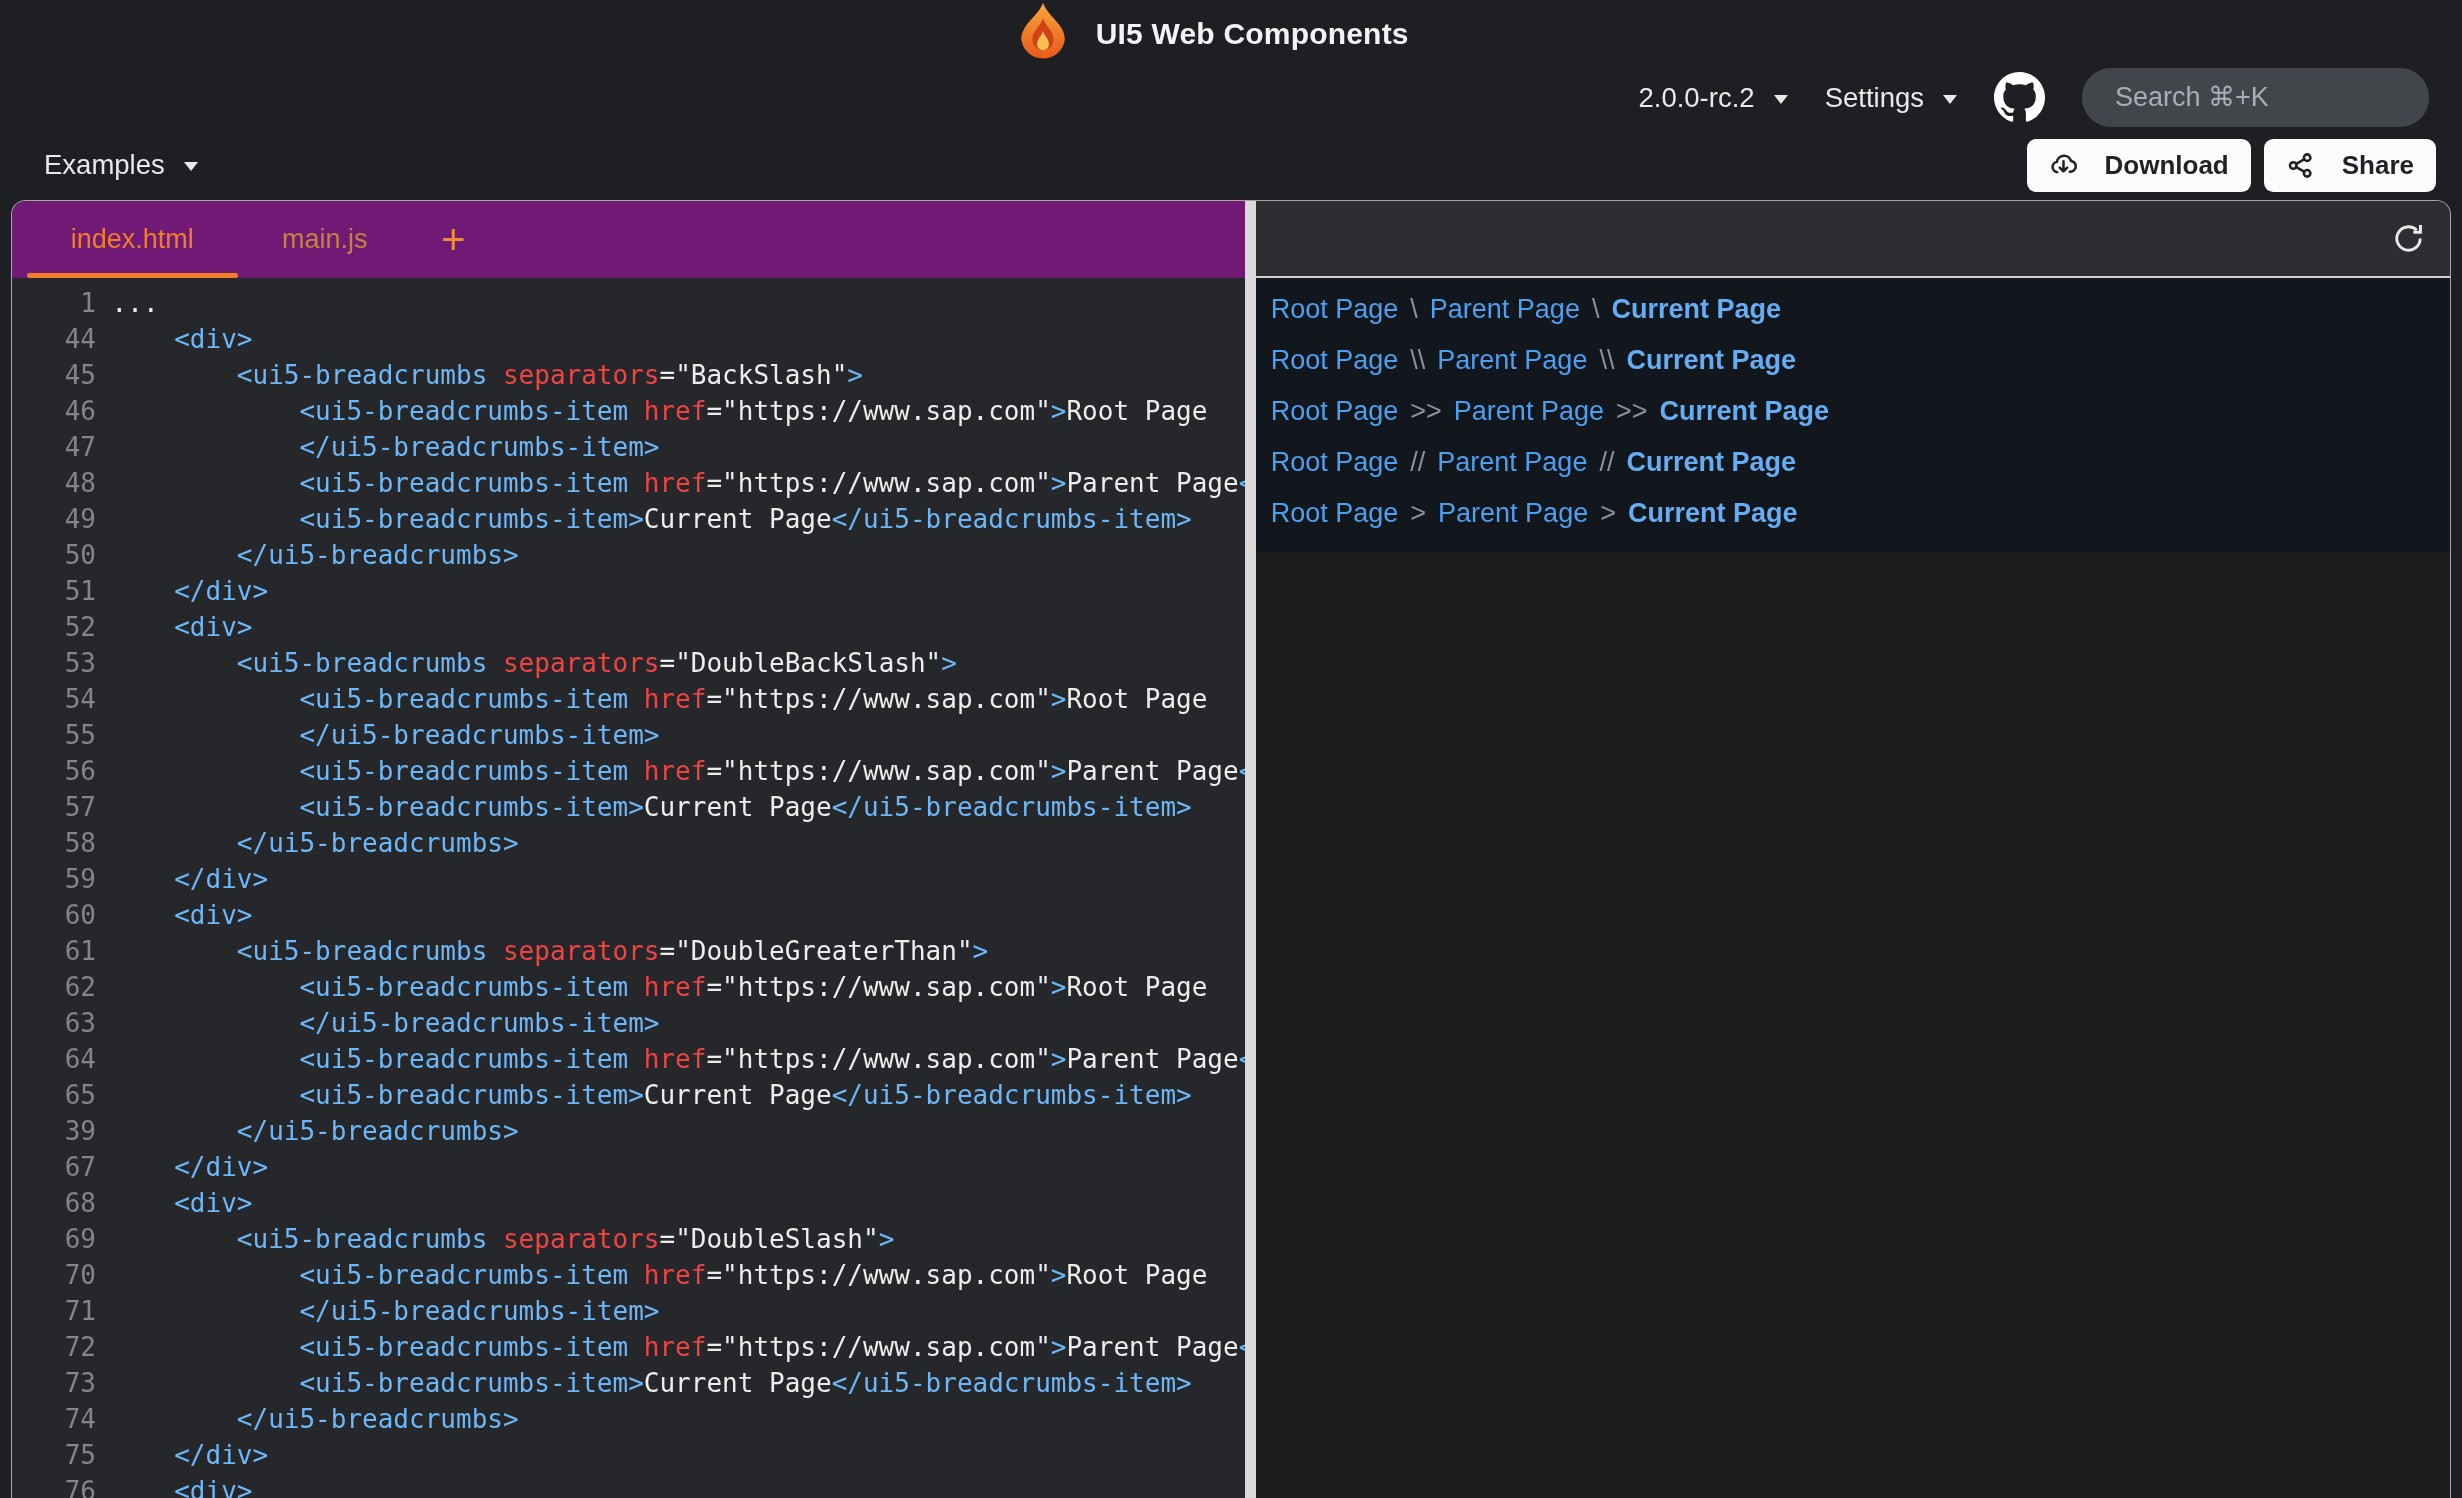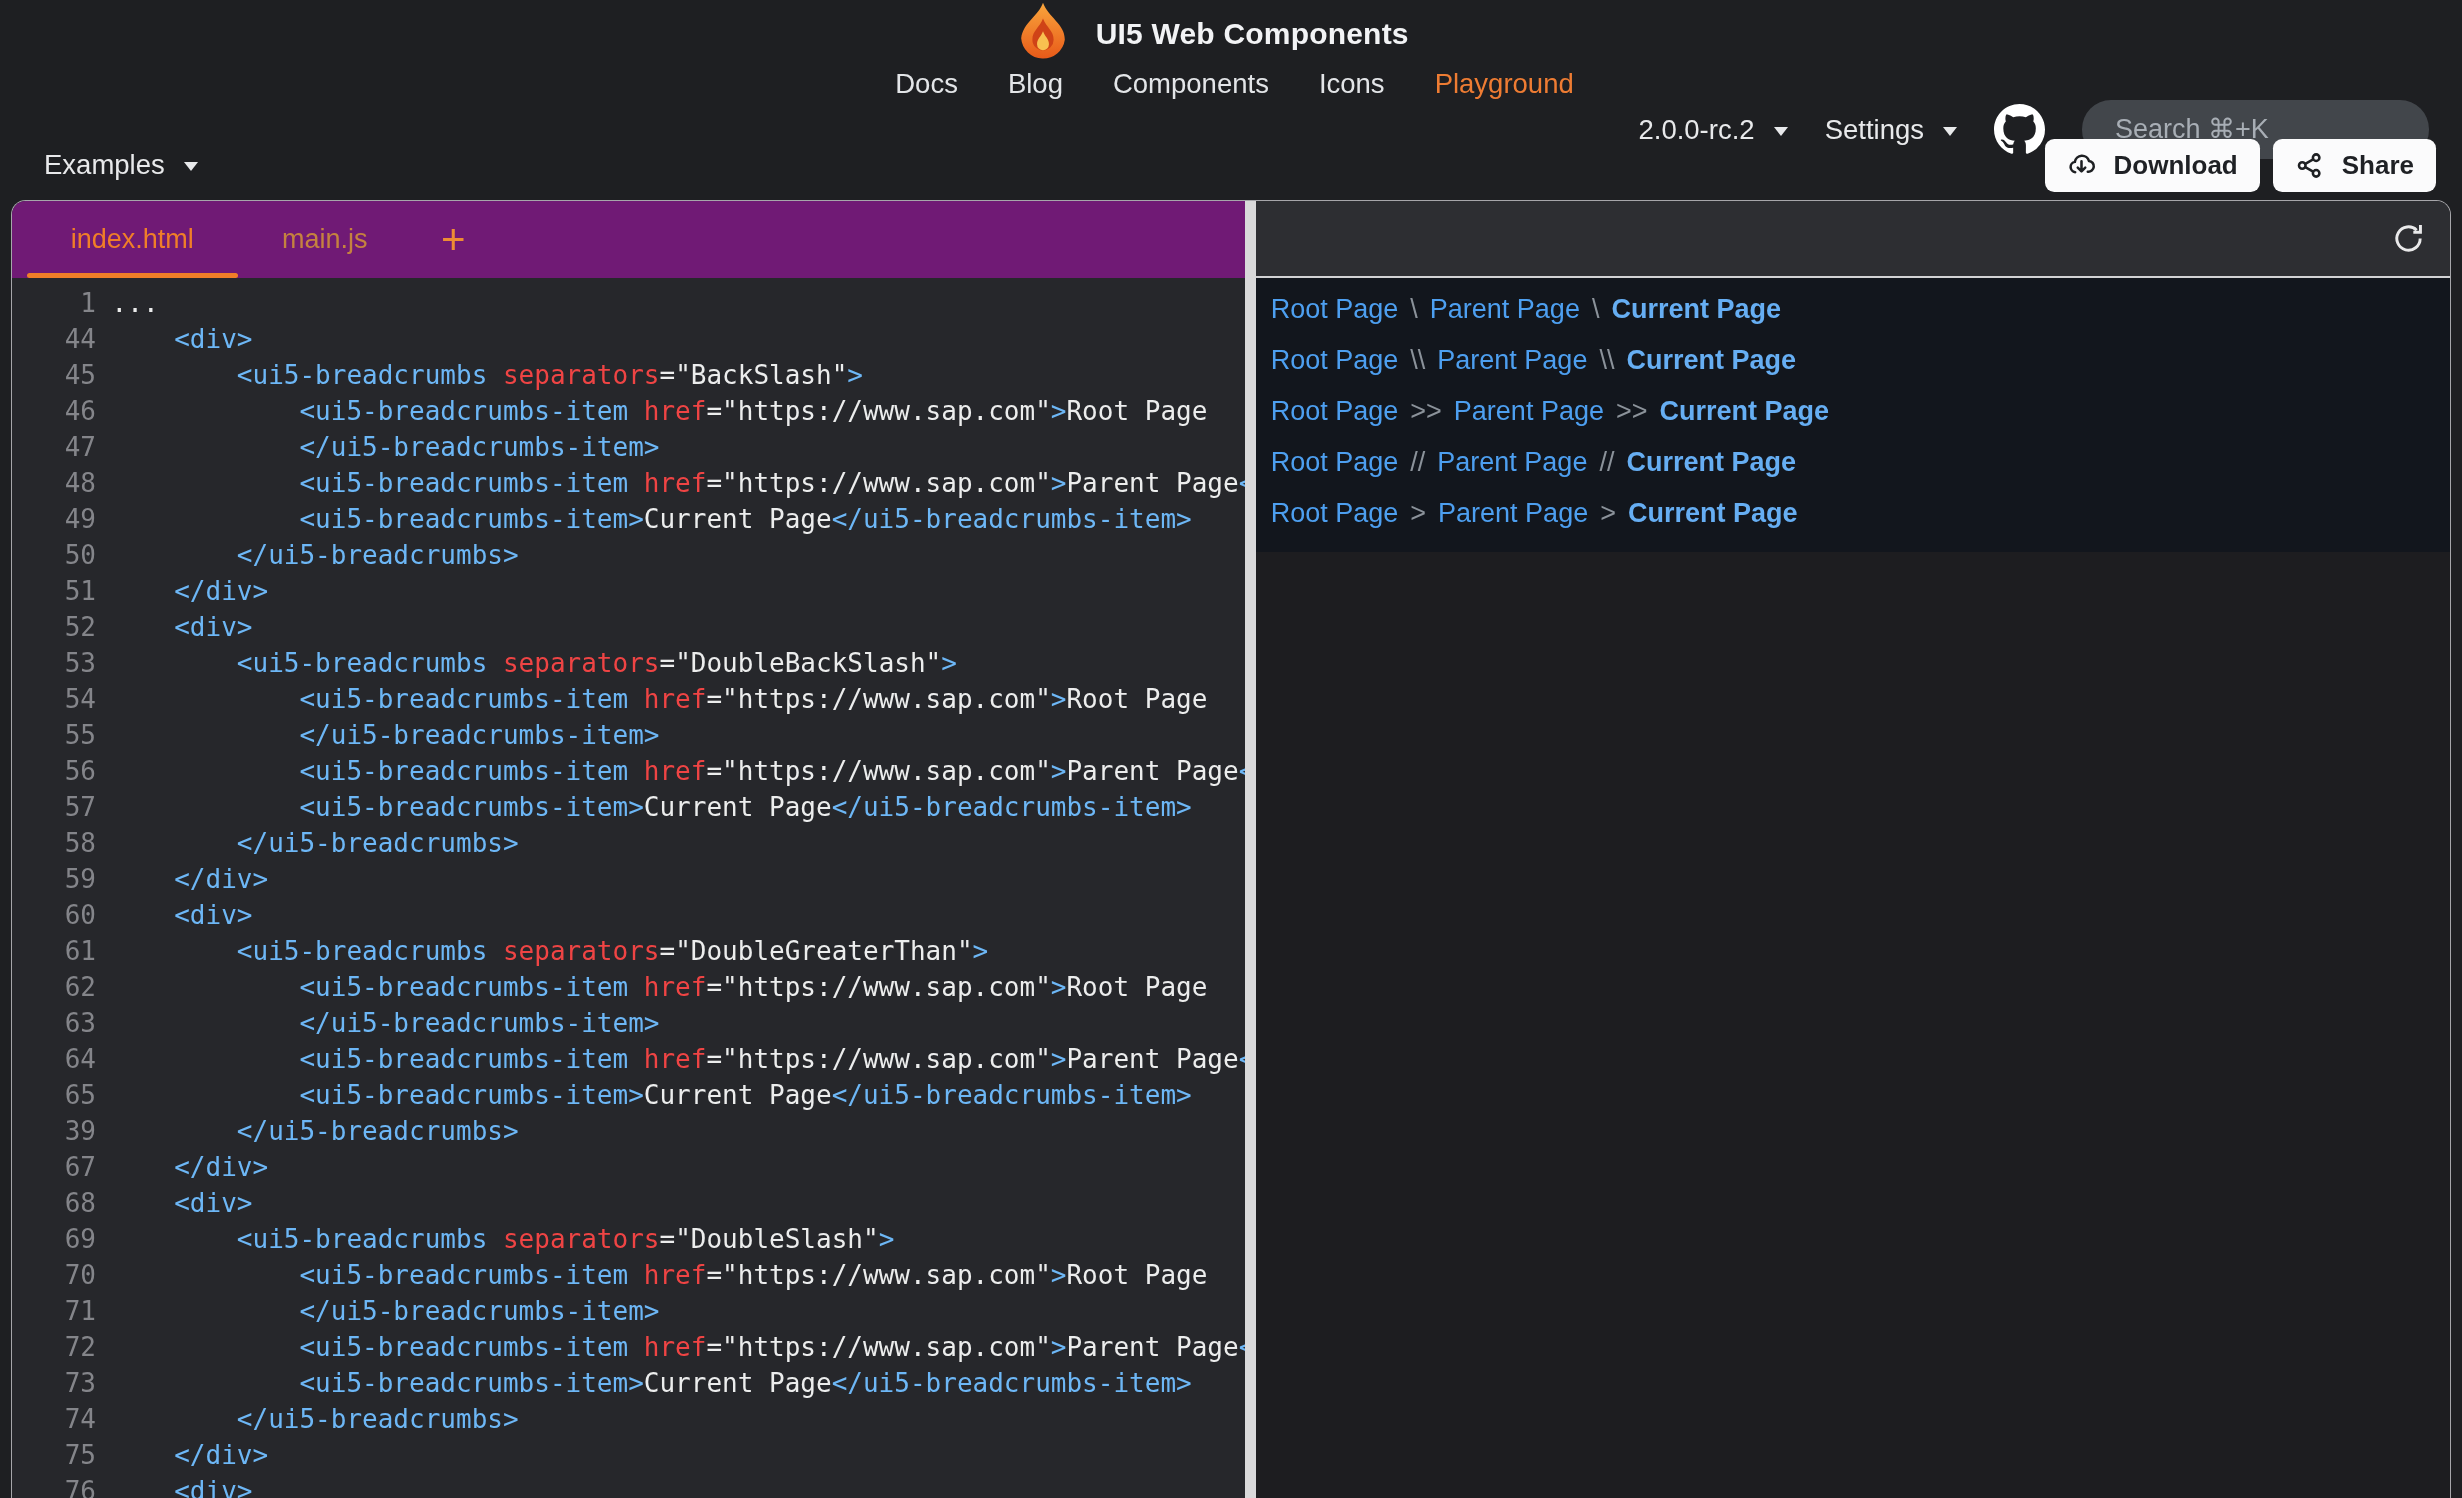--- a/index.html
+++ b/index.html
@@ -21,21 +21,21 @@
   .gh { display:flex; align-items:center; cursor:pointer; }
   .searchpill { display:flex; align-items:center; gap:13px; width:347px; height:59px;
                 background:#42464b; border-radius:29px; padding:0 20px; }
   .searchpill input { flex:1; background:transparent; border:none; outline:none;
                       font-size:27px; color:#dfe2e5; font-family:inherit; }
   .searchpill input::placeholder { color:#a8aeb5; }
 
   
   .toolbar { height:70px; display:flex; align-items:center; padding:0 26px 0 44px; background:#1e1f22; }
   .tb-right { margin-left:auto; display:flex; align-items:center; gap:13px; }
-  .wbtn { display:flex; align-items:center; gap:18px; height:53px; padding:0 22px;
+  .wbtn { display:flex; align-items:center; gap:27px; height:53px; padding:0 22px;
           background:#fbfbfc; border:none; border-radius:9.2px; cursor:pointer;
           font-size:26px; font-weight:bold; color:#1f2125; font-family:inherit; }
 
   
   .pg { margin:0 11px; height:1298px; display:flex; overflow:hidden;
         border:1.8px solid #a6a6aa; border-bottom:none; border-radius:14.7px 14.7px 0 0; background:#26272b; }
 
   .editor { width:1233px; flex:none; display:flex; flex-direction:column; overflow:hidden; }
   .tabbar { height:77px; flex:none; background:#701a75; display:flex; align-items:stretch; padding-left:14.7px; }
   .tab { position:relative; display:flex; align-items:center; justify-content:center;
@@ -83,27 +83,20 @@
               <stop offset="1" stop-color="#e85a19"></stop>
           </linearGradient>
         </defs>
         <path d="M24 2 C21 11 10 16 8.6 27 a15.5 15.5 0 0 0 30.8 1 C39.5 17 27.5 12 24 2z" fill="url(#fg)"></path>
         <path d="M24 13 c-2.5 6.5 -7.5 8.5 -7.5 15 a7.5 7.5 0 0 0 15 0 c0-6.5-5-8.5-7.5-15z" fill="#cf4317"></path>
         <path d="M24 22 c-1.5 4.2 -4.2 5.2 -4.2 9.2 a4.2 4.2 0 0 0 8.4 0 c0-4-2.7-5-4.2-9.2z" fill="#f8c050"></path>
       </svg>
     </span>
     <span class="brand">UI5 Web Components</span>
   </div>
-  <nav class="navlinks">
-      <a class="navlink">Docs</a>
-      <a class="navlink">Blog</a>
-      <a class="navlink">Components</a>
-      <a class="navlink">Icons</a>
-      <a class="navlink active">Playground</a>
-    </nav>
   <div class="nav-right">
     <button class="drop">
       <span>2.0.0-rc.2</span>
       <span class="caret"></span>
     </button>
     <button class="drop">
       <span>Settings</span>
       <span class="caret"></span>
     </button>
     <span class="gh">

